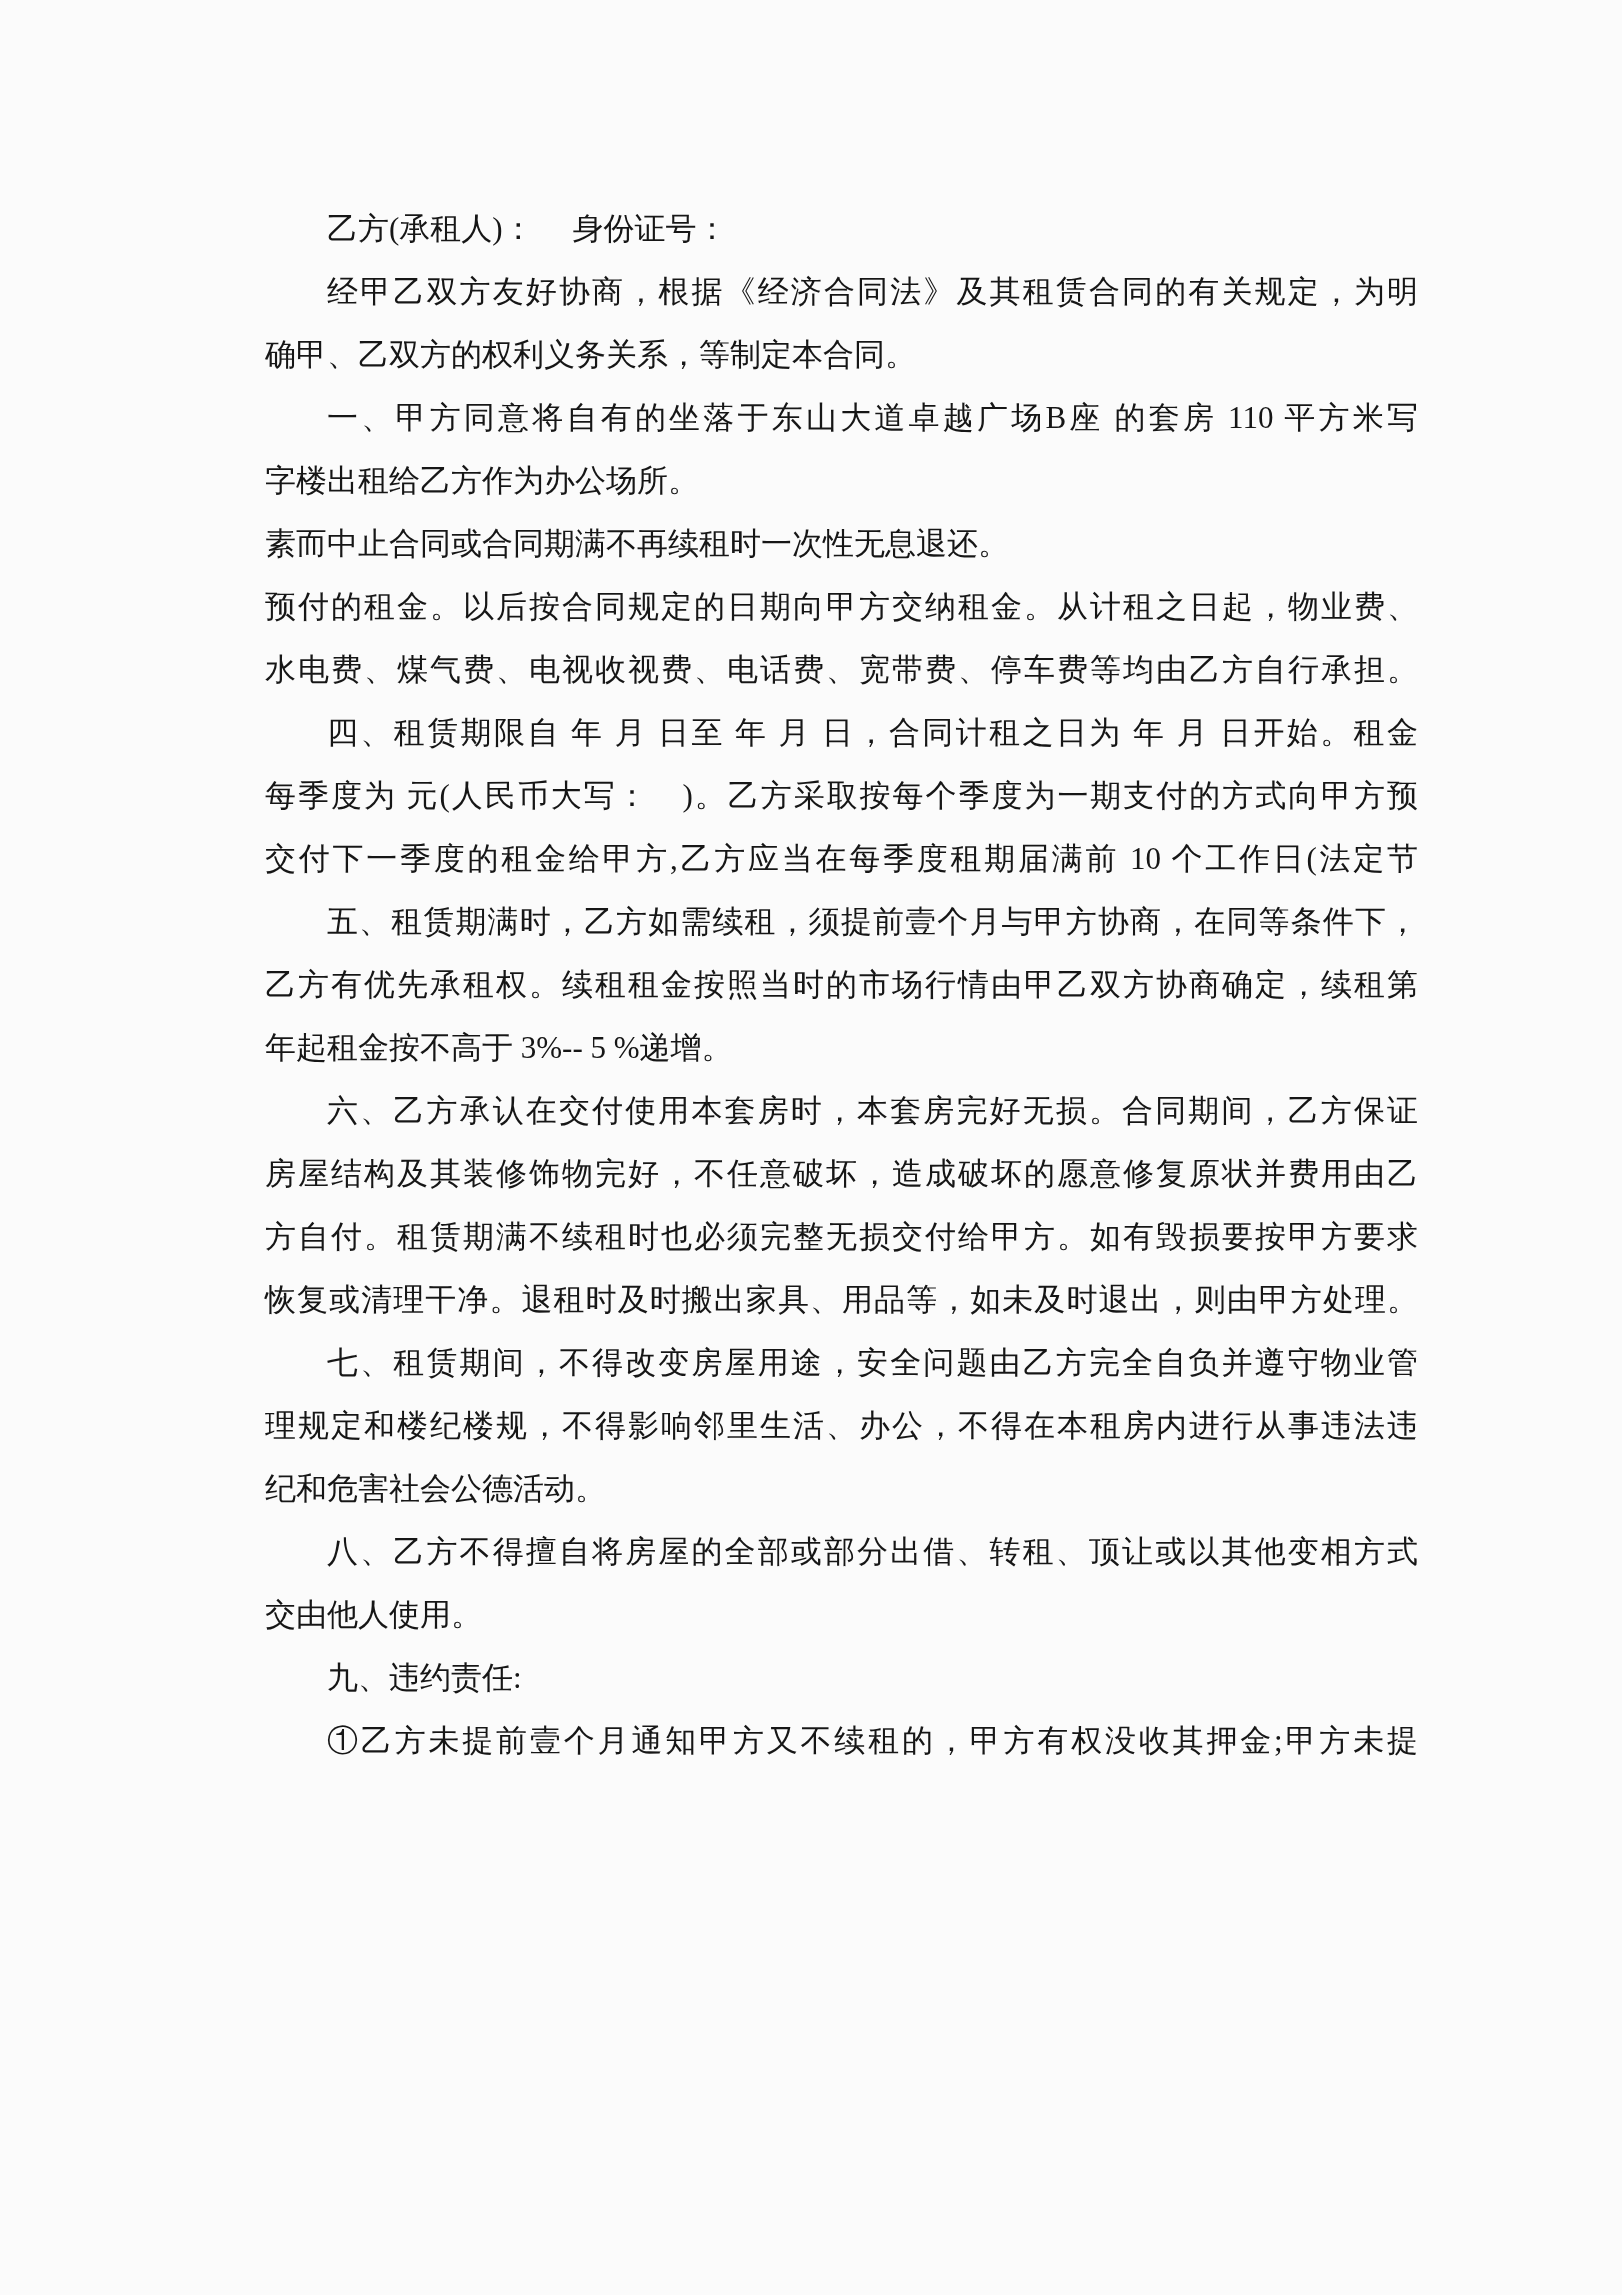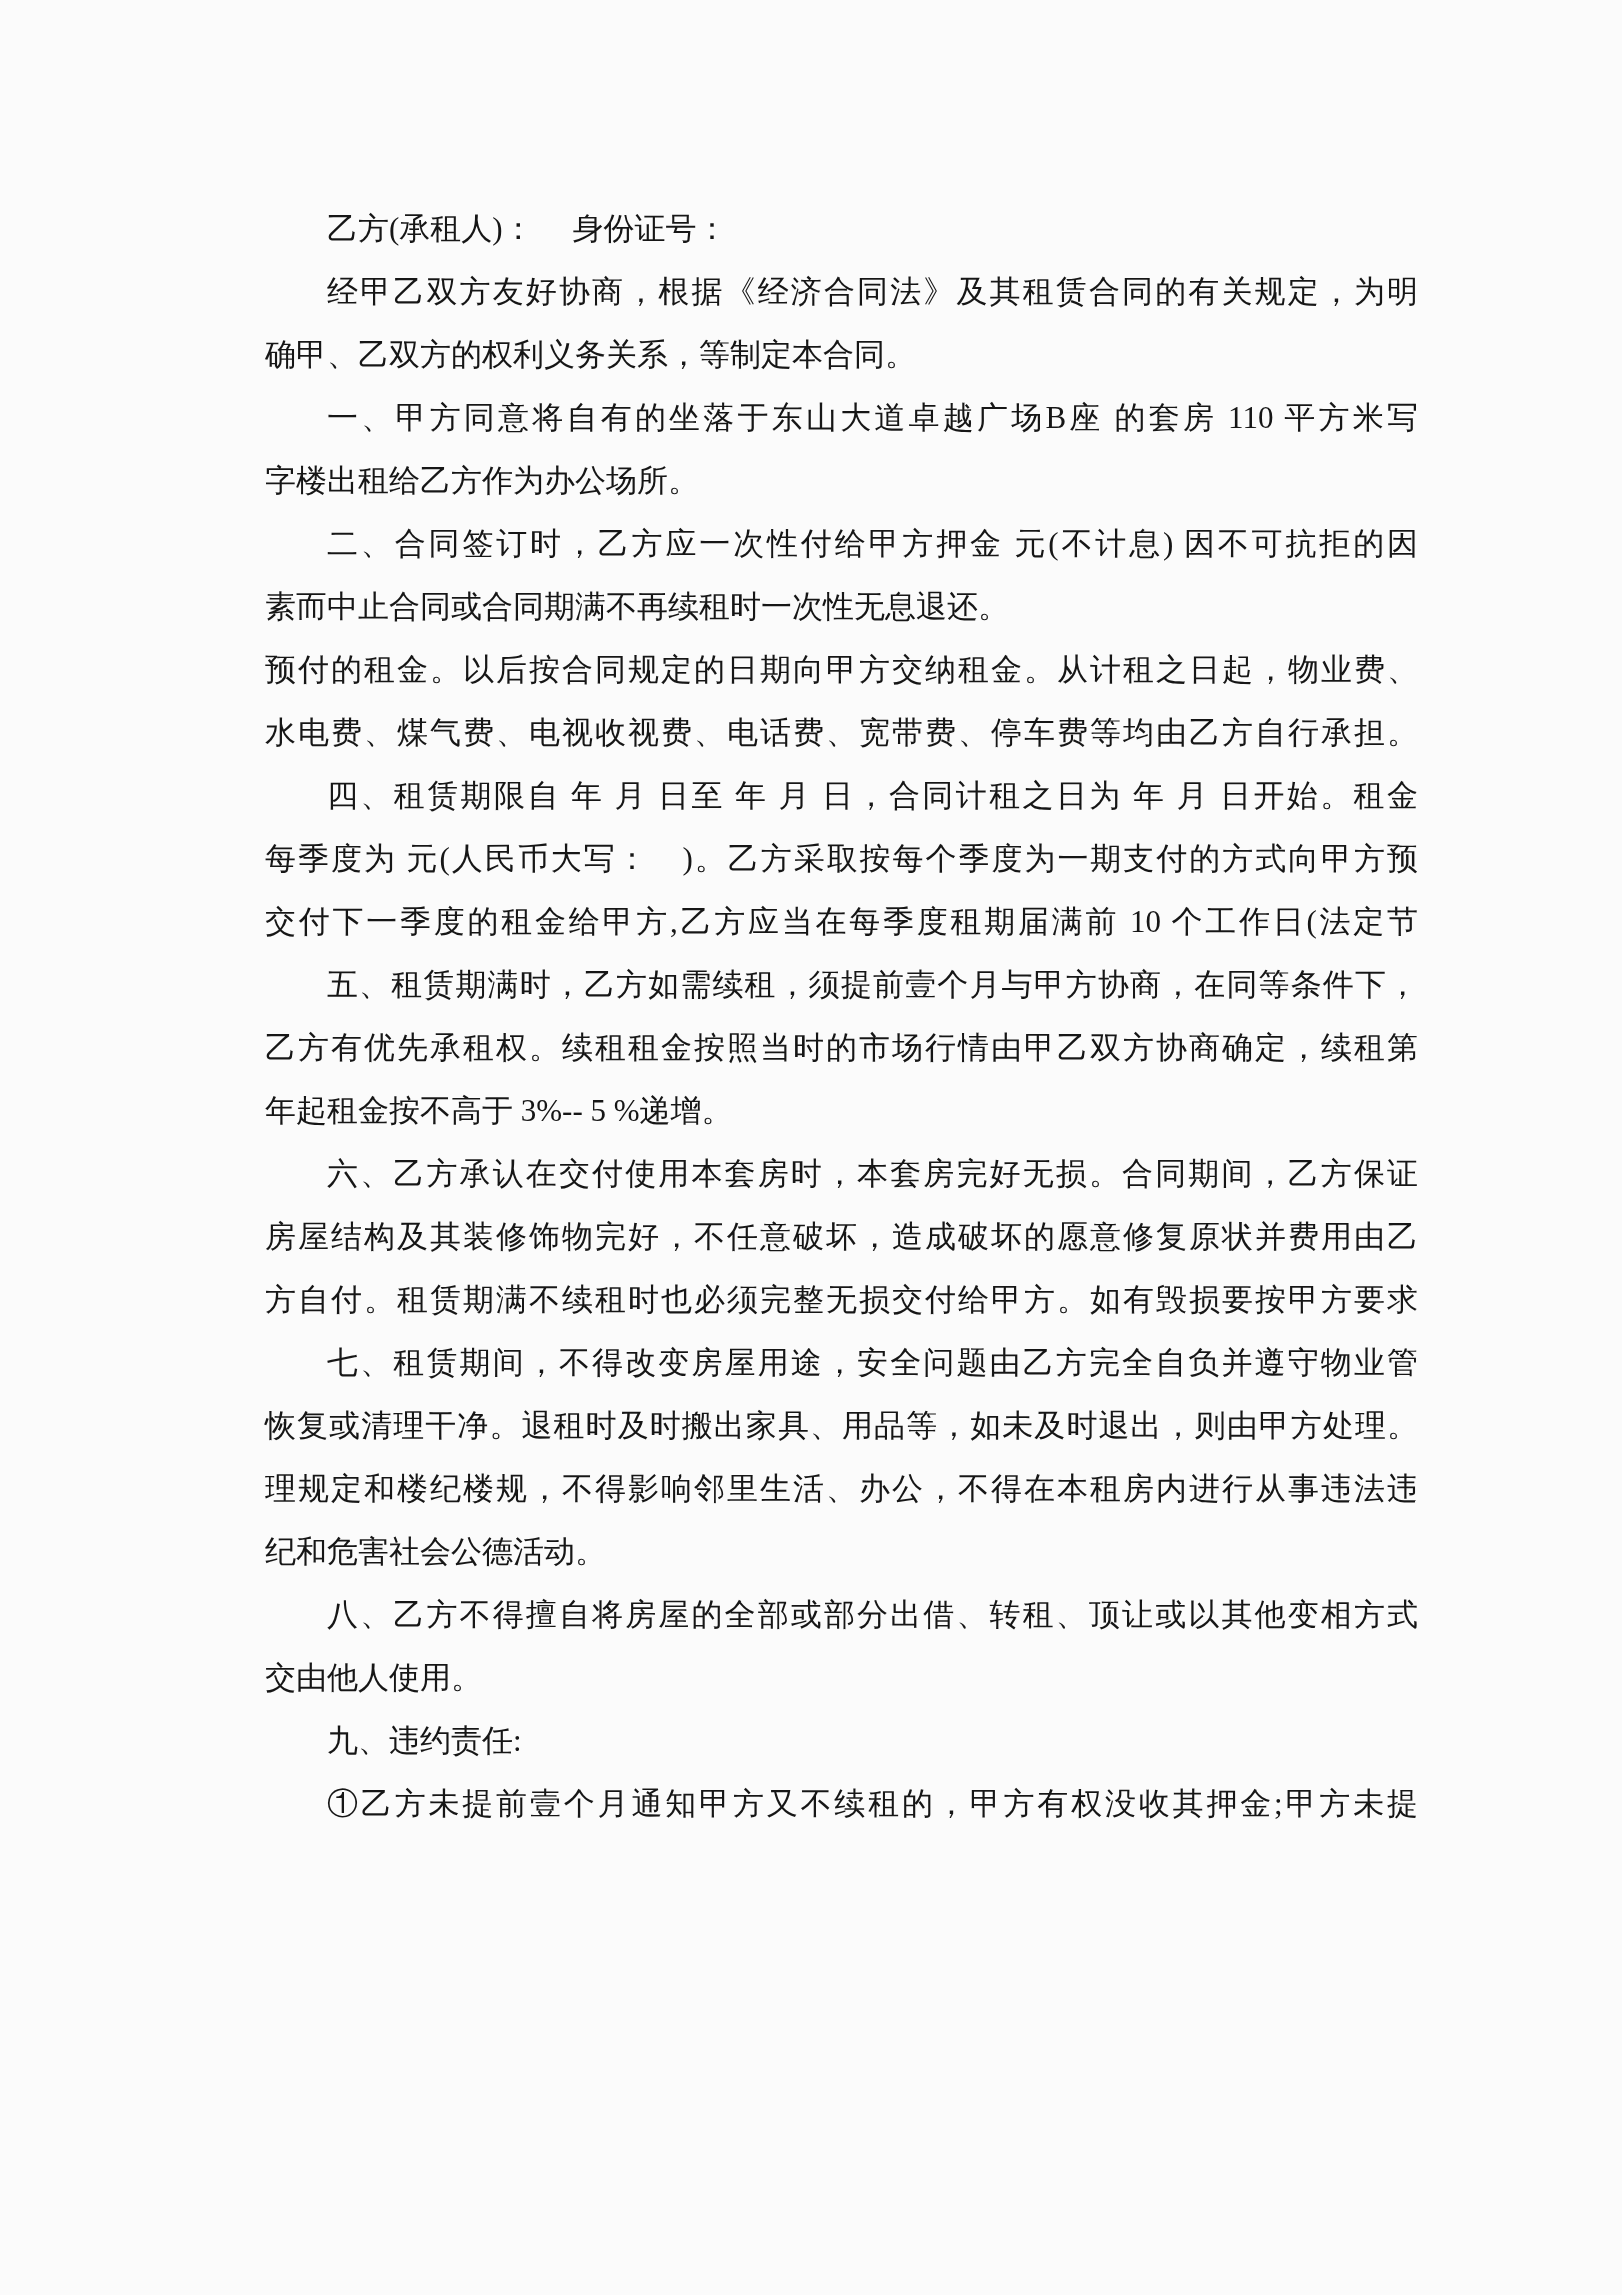--- a/index.html
+++ b/index.html
@@ -52,40 +52,39 @@
   <div class="doc">
 
     <p class="ln indent">乙方(承租人)：　 身份证号：</p>
 
     <p class="ln indent fill">经甲乙双方友好协商，根据《经济合同法》及其租赁合同的有关规定，为明</p>
     <p class="ln">确甲、乙双方的权利义务关系，等制定本合同。</p>
 
     <p class="ln indent fill">一、甲方同意将自有的坐落于东山大道卓越广场B座 的套房 110 平方米写</p>
     <p class="ln">字楼出租给乙方作为办公场所。</p>
 
-    <p class="ln indent fill">二、合同签订时，乙方应一次性付给甲方押金 元(不计息) 因不可抗拒的因</p>
     <p class="ln">素而中止合同或合同期满不再续租时一次性无息退还。</p>
 
     <p class="ln fill">预付的租金。以后按合同规定的日期向甲方交纳租金。从计租之日起，物业费、</p>
     <p class="ln fill">水电费、煤气费、电视收视费、电话费、宽带费、停车费等均由乙方自行承担。</p>
 
     <p class="ln indent fill">四、租赁期限自 年 月 日至 年 月 日，合同计租之日为 年 月 日开始。租金</p>
     <p class="ln fill">每季度为 元(人民币大写：　)。乙方采取按每个季度为一期支付的方式向甲方预</p>
     <p class="ln fill">交付下一季度的租金给甲方,乙方应当在每季度租期届满前 10 个工作日(法定节</p>
 
     <p class="ln indent fill">五、租赁期满时，乙方如需续租，须提前壹个月与甲方协商，在同等条件下，</p>
     <p class="ln fill">乙方有优先承租权。续租租金按照当时的市场行情由甲乙双方协商确定，续租第</p>
     <p class="ln">年起租金按不高于 3%-- 5 %递增。</p>
 
     <p class="ln indent fill">六、乙方承认在交付使用本套房时，本套房完好无损。合同期间，乙方保证</p>
     <p class="ln fill">房屋结构及其装修饰物完好，不任意破坏，造成破坏的愿意修复原状并费用由乙</p>
     <p class="ln fill">方自付。租赁期满不续租时也必须完整无损交付给甲方。如有毁损要按甲方要求</p>
+    <p class="ln fill">恢复或清理干净。退租时及时搬出家具、用品等，如未及时退出，则由甲方处理。</p>
+
     <p class="ln indent fill">七、租赁期间，不得改变房屋用途，安全问题由乙方完全自负并遵守物业管</p>
-
-    <p class="ln fill">恢复或清理干净。退租时及时搬出家具、用品等，如未及时退出，则由甲方处理。</p>
     <p class="ln fill">理规定和楼纪楼规，不得影响邻里生活、办公，不得在本租房内进行从事违法违</p>
     <p class="ln">纪和危害社会公德活动。</p>
 
     <p class="ln indent fill">八、乙方不得擅自将房屋的全部或部分出借、转租、顶让或以其他变相方式</p>
     <p class="ln">交由他人使用。</p>
 
     <p class="ln indent">九、违约责任:</p>
 
     <p class="ln indent fill">①乙方未提前壹个月通知甲方又不续租的，甲方有权没收其押金;甲方未提</p>
 

